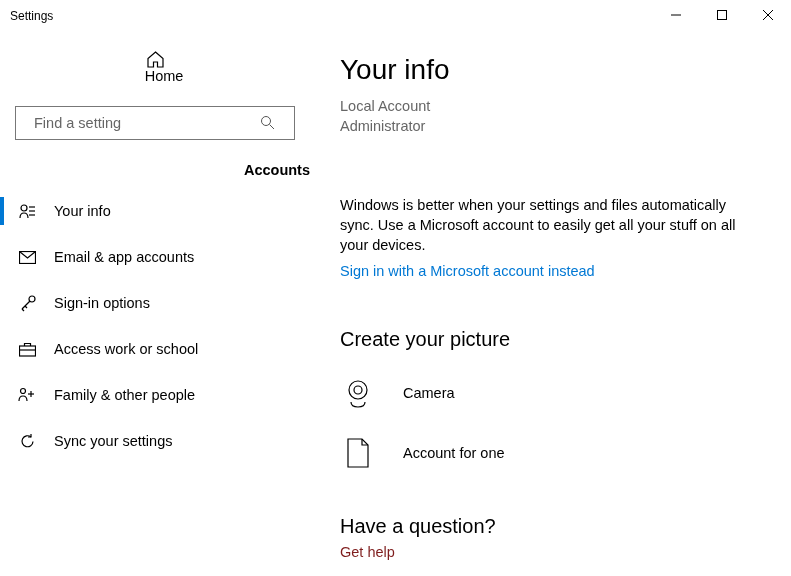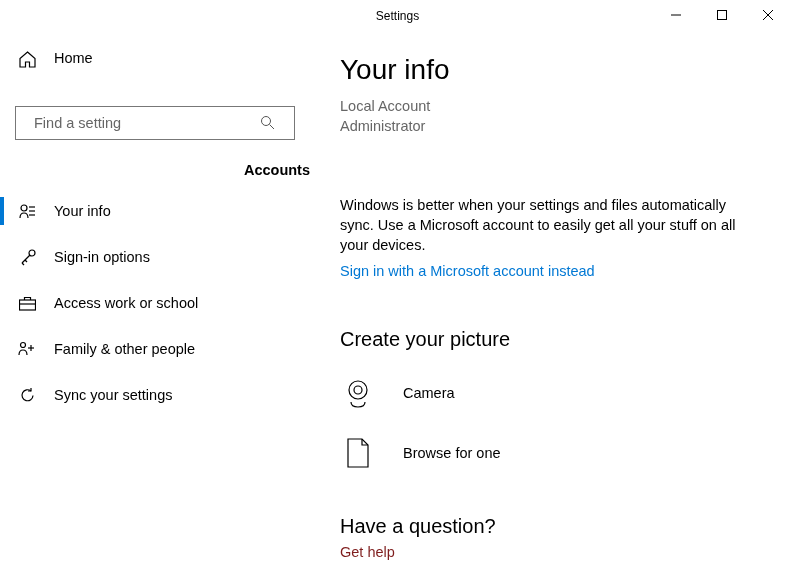--- a/index.html
+++ b/index.html
@@ -12,22 +12,21 @@
       width: 791px;
       height: 576px;
       background: #ffffff;
       overflow: hidden;
       position: relative;
     }
     .titlebar {
       height: 32px;
       display: flex;
       align-items: center;
-      padding-left: 4px;
-      justify-content: center;
+      padding-left: 10px;
     }
     .titlebar-title {
       font-size: 12px;
       color: #000;
     }
     .window-controls {
       position: absolute;
       top: 0;
       right: 0;
       display: flex;
@@ -46,23 +45,25 @@
     .container {
       display: flex;
       height: calc(100% - 32px);
     }
     .sidebar {
       width: 310px;
       padding-top: 18px;
     }
     .home-item {
       display: flex;
+      align-items: center;
       height: 40px;
       padding-left: 18px;
       cursor: pointer;
+      flex-direction: column;
     }
     .home-item .icon {
       width: 18px;
       height: 18px;
       margin-right: 18px;
       display: flex;
       align-items: center;
       justify-content: center;
     }
     .home-item .label {
@@ -256,20 +257,29 @@
             <circle cx="5" cy="5" r="3" fill="none" stroke="#000" stroke-width="1.2"></circle>
             <path d="M1 15 Q1 10 5 10 Q9 10 9 15" fill="none" stroke="#000" stroke-width="1.2"></path>
             <line x1="10" y1="4" x2="16" y2="4" stroke="#000" stroke-width="1.2"></line>
             <line x1="10" y1="8" x2="16" y2="8" stroke="#000" stroke-width="1.2"></line>
             <line x1="10" y1="12" x2="16" y2="12" stroke="#000" stroke-width="1.2"></line>
           </svg>
       </span>
       <span class="label">Your info</span>
     </div>
 
+    <div class="nav-item">
+      <span class="icon">
+        <svg width="17" height="13" viewBox="0 0 17 13">
+            <rect x="0.5" y="0.5" width="16" height="12" fill="none" stroke="#000" stroke-width="1.2"></rect>
+            <path d="M0.5 0.5 L8.5 7 L16.5 0.5" fill="none" stroke="#000" stroke-width="1.2"></path>
+          </svg>
+      </span>
+      <span class="label">Email &amp; app accounts</span>
+    </div>
 
     <div class="nav-item">
       <span class="icon">
         <svg width="17" height="17" viewBox="0 0 17 17">
             <circle cx="13" cy="4" r="3" fill="none" stroke="#000" stroke-width="1.2"></circle>
             <line x1="11" y1="6" x2="3" y2="14" stroke="#000" stroke-width="1.2"></line>
             <line x1="3" y1="14" x2="5" y2="16" stroke="#000" stroke-width="1.2"></line>
             <line x1="6" y1="11" x2="8" y2="13" stroke="#000" stroke-width="1.2"></line>
           </svg>
       </span>
@@ -331,20 +341,20 @@
       <span class="pic-label">Camera</span>
     </div>
 
     <div class="picture-option">
       <span class="pic-icon">
         <svg width="26" height="30" viewBox="0 0 26 30">
             <path d="M3 1 L17 1 L23 7 L23 29 L3 29 Z" fill="none" stroke="#000" stroke-width="1.2"></path>
             <path d="M17 1 L17 7 L23 7" fill="none" stroke="#000" stroke-width="1.2"></path>
           </svg>
       </span>
-      <span class="pic-label">Browse for one</span>
+      <span class="pic-label">Account for one</span>
     </div>
 
     <div class="question-heading">Have a question?</div>
     <a class="help-link">Get help</a>
   </div>
 
 </div>
 
 </body></html>

